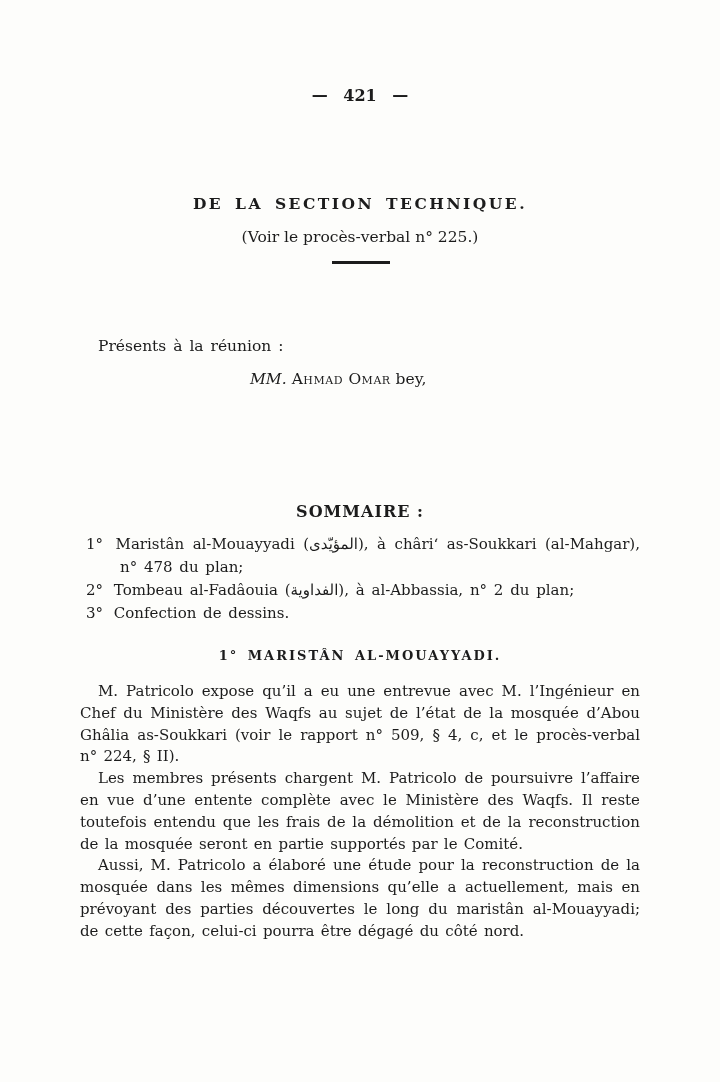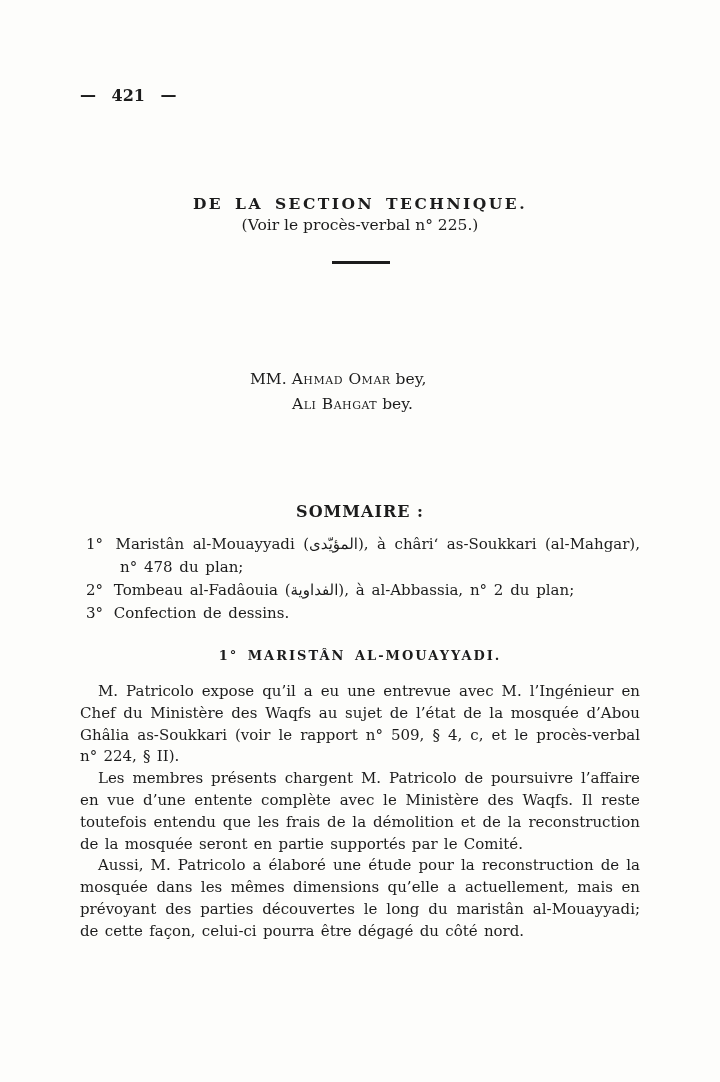--- a/index.html
+++ b/index.html
@@ -9,53 +9,53 @@
     height: 1082px;
     margin: 0 auto;
     background: #fdfdfb;
     color: #1c1c1c;
     font-family: "DejaVu Serif", "Liberation Serif", serif;
     overflow: hidden;
   }
   .abs { position: absolute; left: 80px; width: 560px; }
 
   .pageno {
-    top: 86px; 
+    top: 86px; text-align: center;
     font-size: 16px; font-weight: bold; word-spacing: 10px;
   }
   .title-main {
     top: 153px; text-align: center;
     font-size: 19px; font-weight: bold; letter-spacing: 4px;
   }
   .title-main sup { font-size: 11px; letter-spacing: 1px; }
   .title-main .word { margin-left: 8px; }
   .title-sub {
     top: 194px; text-align: center;
     font-size: 15.5px; font-weight: bold; letter-spacing: 2.5px; word-spacing: 4px;
   }
   .title-note {
-    top: 216px; text-align: center;
+    top: 228px; text-align: center;
     font-size: 15.5px;
   }
   .rule {
     top: 261px; left: 332px; width: 58px; height: 3px;
     background: #1c1c1c; position: absolute;
   }
   .dateline {
     top: 292px; text-align: right; padding-right: 48px; box-sizing: border-box;
     font-size: 15.5px; word-spacing: 2px;
   }
   .presents {
     top: 337px; font-size: 15.5px; text-indent: 18px; word-spacing: 2px;
   }
   .attendees { top: 367px; font-size: 15.5px; line-height: 25px; }
   .attendee-1 { margin-left: 170px; }
   .attendee-2 { margin-left: 212px; }
   .sc { font-variant: small-caps; letter-spacing: 0.5px; }
-  .attendees .pfx { margin-right: 5px; }
+  .attendees .pfx { margin-right: 5px; font-style: italic; }
   .attendees .nm { margin-right: 5px; }
 
   .assiste {
     top: 424px; font-size: 15.5px; line-height: 25px;
     text-align: justify; text-indent: 18px; word-spacing: 3px;
   }
   .sommaire-h {
     top: 502px; text-align: center;
     font-size: 16px; font-weight: bold; letter-spacing: 1px;
   }
@@ -83,24 +83,24 @@
   <div class="abs pageno">— 421 —</div>
 
 
   <div class="abs title-sub">DE LA SECTION TECHNIQUE.</div>
 
   <div class="abs title-note">(Voir le procès-verbal n° 225.)</div>
 
   <div class="rule"></div>
 
 
+  <div class="abs presents">Présents à la réunion :</div>
 
   <div class="abs attendees">
     <div class="attendee-1"><span class="pfx">MM.</span><span class="nm sc">Ahmad Omar</span><span>bey,</span></div>
-    <div class="attendee-2"><span class="nm sc">Ali Bahgat</span><span>bey.</span></div>
   </div>
 
 
   <div class="abs sommaire-h">SOMMAIRE :</div>
 
   <div class="abs sommaire">
     <div class="som-item"><span class="num">1°</span> <span>Maristân al-Mouayyadi (المؤيّدى), à châri‘ as-Soukkari (al-Mahgar), n° 478 du plan;</span></div>
     <div class="som-item"><span class="num">2°</span> <span>Tombeau al-Fadâouia (الفداوية), à al-Abbassia, n° 2 du plan;</span></div>
     <div class="som-item"><span class="num">3°</span> <span>Confection de dessins.</span></div>
   </div>

